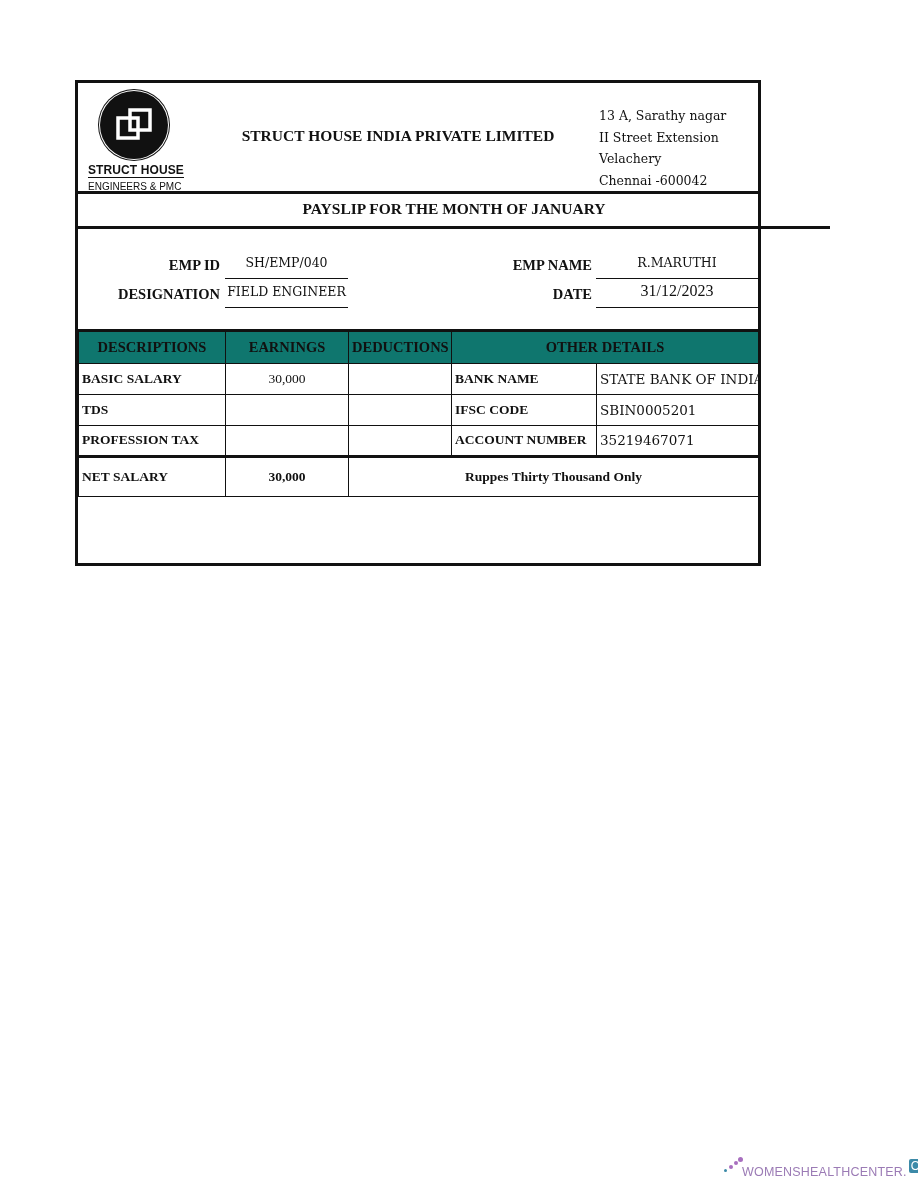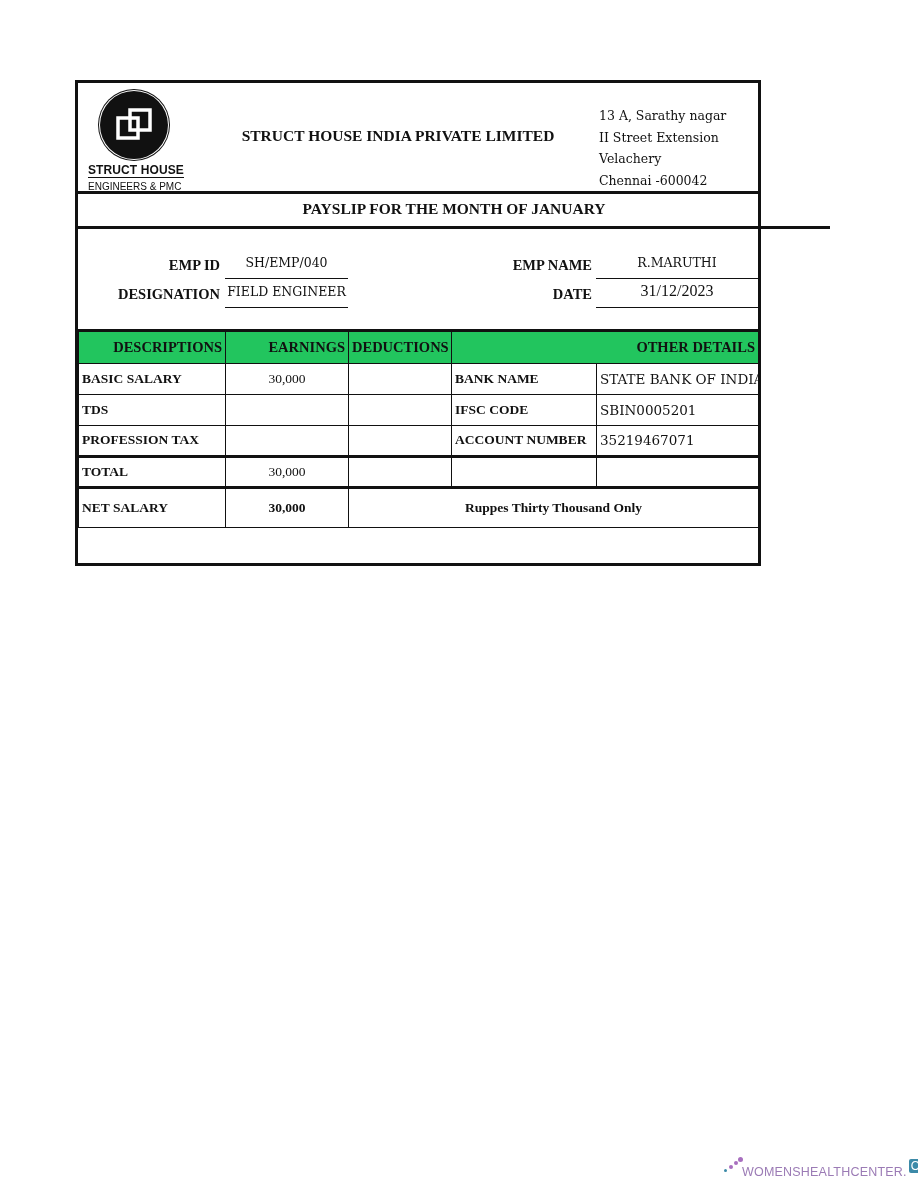--- a/index.html
+++ b/index.html
@@ -41,21 +41,21 @@
   .lbl { font-weight: bold; font-family: "Liberation Serif", serif; font-size: 14.5px; text-align: right; white-space: nowrap; }
   .val { font-family: "DejaVu Serif", serif; font-size: 12.5px; text-align: center; white-space: nowrap; border-bottom: 1.5px solid #111; box-sizing: border-box; }
   table.grid {
     position: absolute; left: 0; top: 249px; border-collapse: collapse; width: 680px; table-layout: fixed;
   }
   table.grid td {
     border: 1.5px solid #111; height: 31px; padding: 0 3px; box-sizing: border-box;
     font-size: 13.5px; white-space: nowrap; overflow: hidden;
   }
   table.grid tr.head td {
-    background: #22c55e; font-weight: bold; font-family: "Liberation Serif", serif; font-size: 14.5px; text-align: right;
+    background: #0f766e; font-weight: bold; font-family: "Liberation Serif", serif; font-size: 14.5px; text-align: center;
     border-top: none;
   }
   td.desc { font-weight: bold; font-family: "Liberation Serif", serif; font-size: 14.5px; text-align: left; }
   td.num { text-align: center; font-family: "Liberation Serif", serif; font-size: 17px; }
   td.odv { font-family: "DejaVu Serif", serif; font-size: 12.5px; }
   table.grid tr.total td { border-top: 3px solid #111; }
   table.grid tr.net td { border-top: 3px solid #111; height: 40px; }
   td.net-num { text-align: center; font-weight: bold; font-family: "Liberation Serif", serif; font-size: 17px; }
   td.words { text-align: center; font-weight: bold; font-family: "Liberation Serif", serif; font-size: 17.5px; }
   .wm { position: absolute; left: 724px; top: 1154px; height: 24px; display: flex; align-items: center; }
@@ -131,27 +131,20 @@
       <td class="desc">IFSC CODE</td>
       <td class="odv">SBIN0005201</td>
     </tr>
     <tr>
       <td class="desc">PROFESSION TAX</td>
       <td class="num"></td>
       <td class="num"></td>
       <td class="desc">ACCOUNT NUMBER</td>
       <td class="odv">35219467071</td>
     </tr>
-    <tr class="total">
-      <td class="desc">TOTAL</td>
-      <td class="num">30,000</td>
-      <td class="num"></td>
-      <td></td>
-      <td></td>
-    </tr>
     <tr class="net">
       <td class="desc">NET SALARY</td>
       <td class="net-num">30,000</td>
       <td colspan="3" class="words">Ruppes Thirty Thousand Only</td>
     </tr>
   </tbody>
     </table>
 </div>
 
 <div class="wm">

